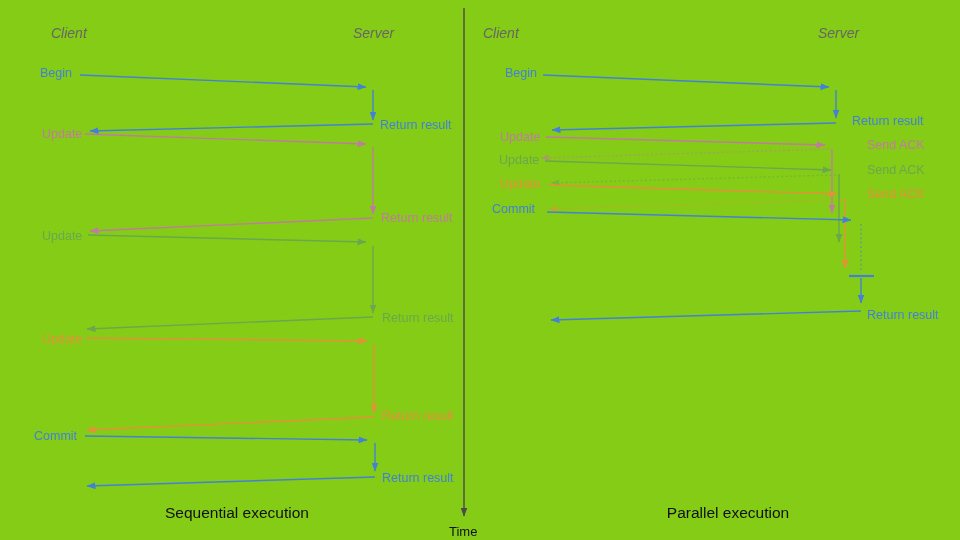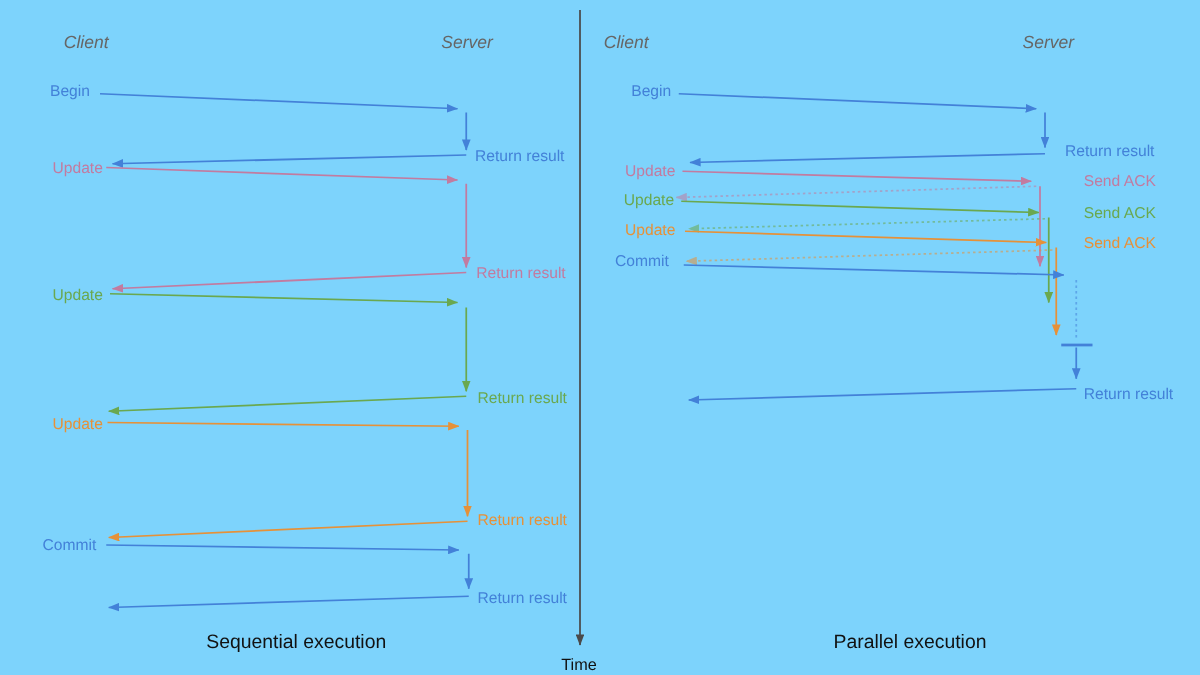--- a/index.html
+++ b/index.html
@@ -1,16 +1,16 @@
 <!DOCTYPE html>
 <html><head>
 <meta charset="utf-8">
 <style>
   html,body { margin:0; padding:0; background:#ffffff; }
-  #stage { position:relative; width:960px; height:540px; background:#7dd3fc; overflow:hidden; }
+  #stage { position:relative; width:960px; height:540px; background:#84cc16; overflow:hidden; }
   svg text { font-family:"Liberation Sans", sans-serif; }
   .hdr  { font-size:14px; font-style:italic; }
   .msg  { font-size:12.5px; }
   .cap  { font-size:15.5px; }
   .time { font-size:13px; }
   line  { stroke-width:1.4; fill:none; }
   .thick { stroke-width:2.2; }
   .dotted { stroke-dasharray:2 2.4; }
 </style>
 </head>

